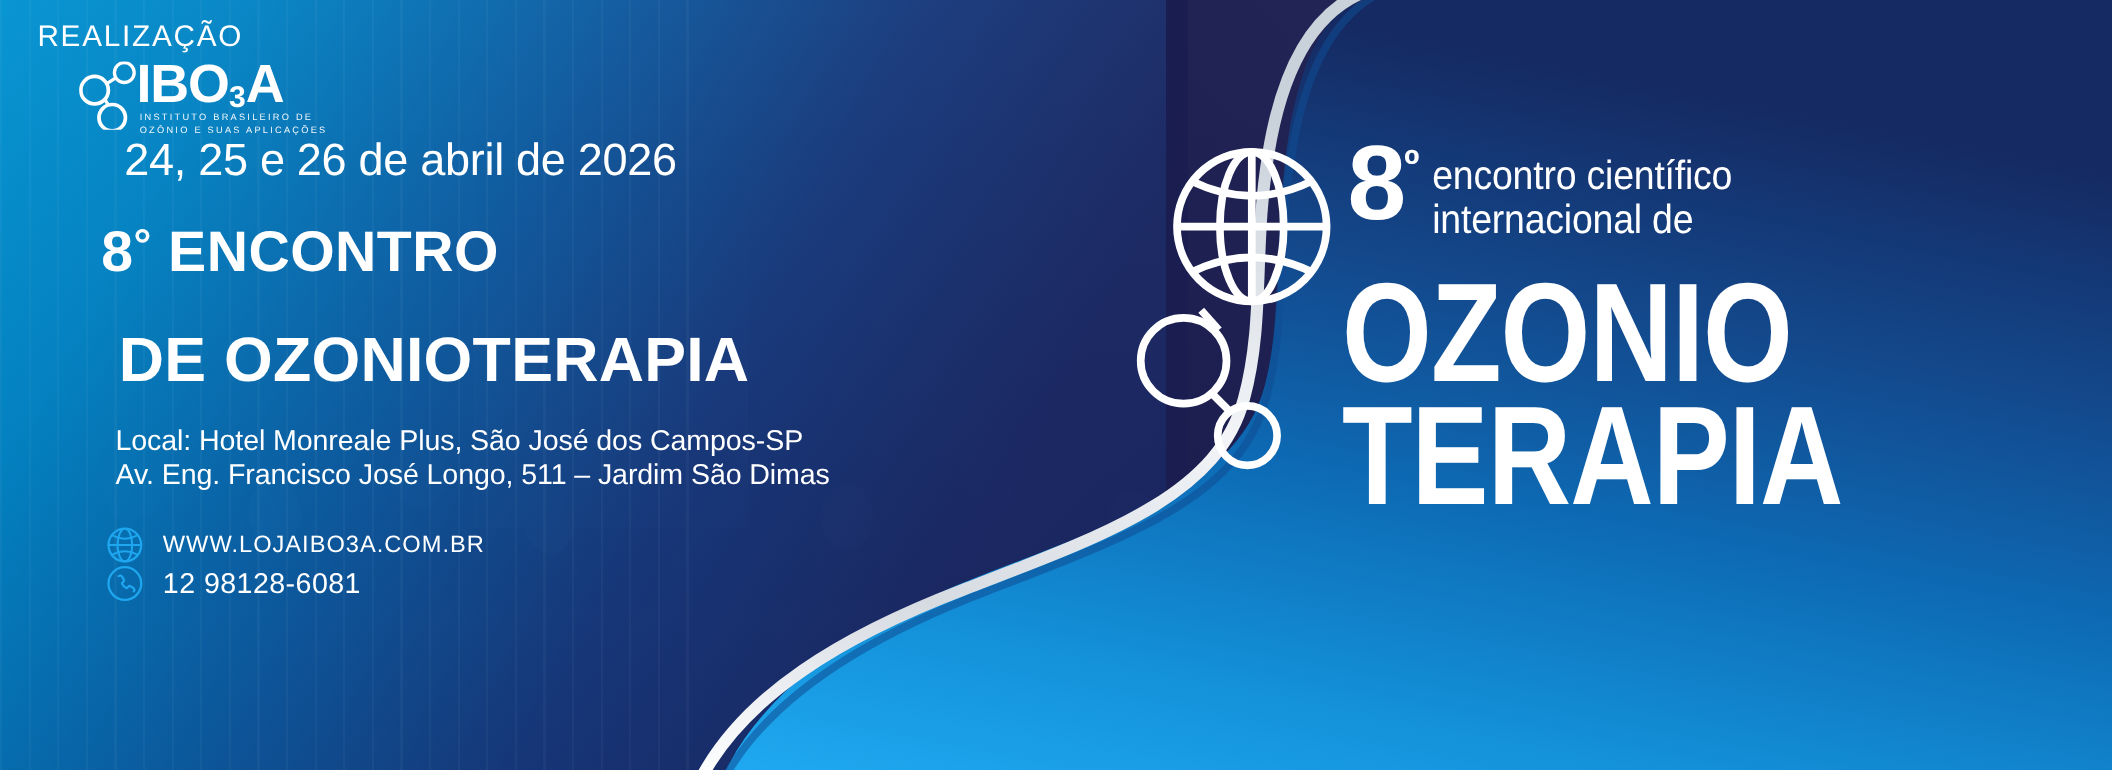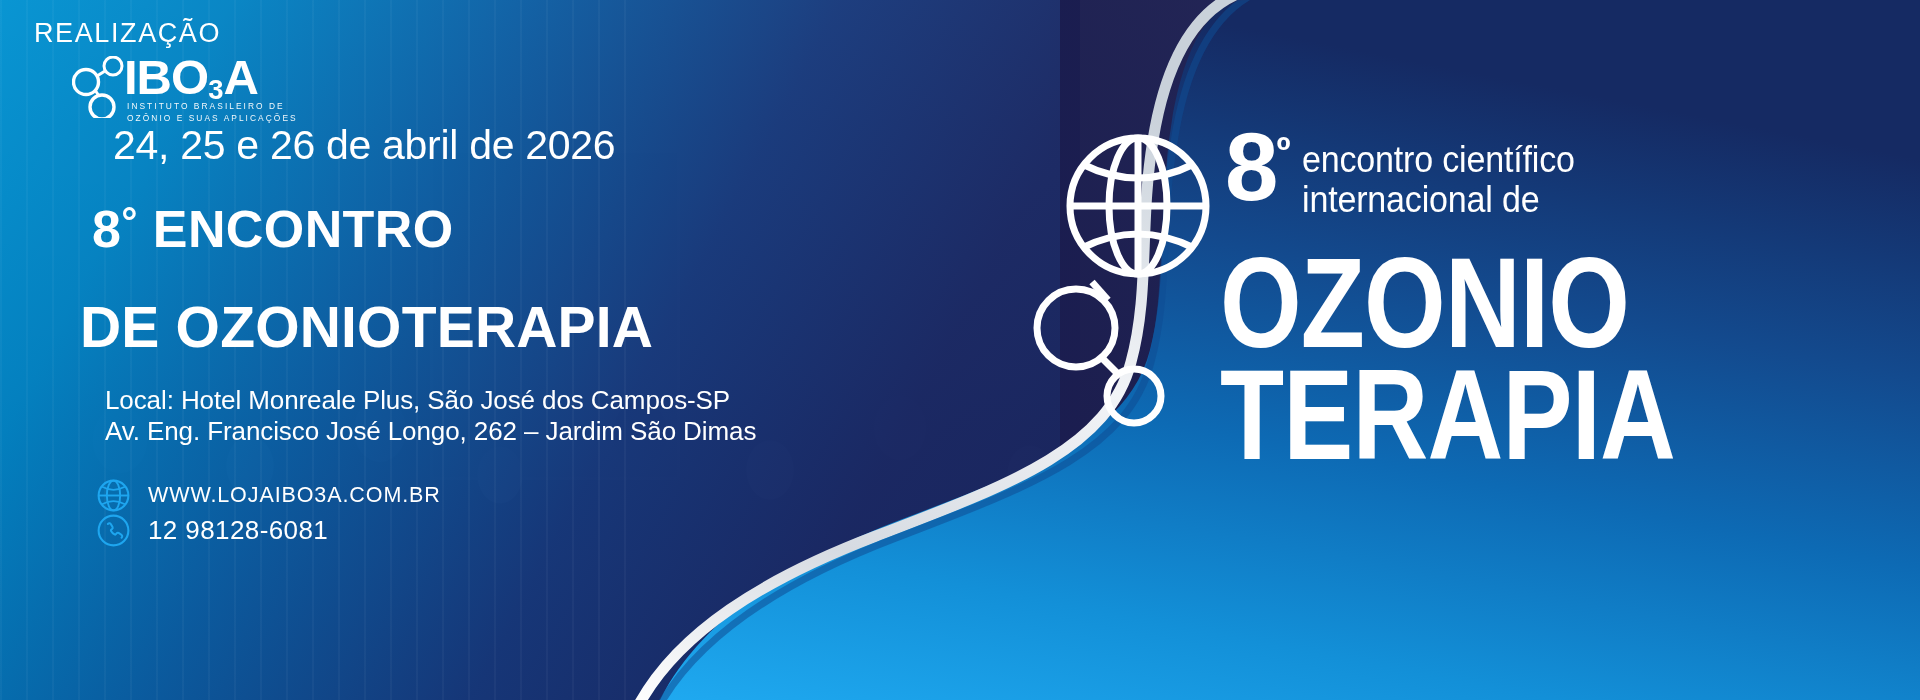--- a/index.html
+++ b/index.html
@@ -107,21 +107,21 @@
 
   .date-line{
     position:absolute;left:92px;top:122px;
     font-size:41px;font-weight:400;color:#ffffff;letter-spacing:-.3px;margin-left:21px;
   }
 
   .h-line{position:absolute;font-weight:800;line-height:.96;letter-spacing:-.5px;}
   .h1{left:92px;top:182px;font-size:52px;color:#ffffff;letter-spacing:.4px;margin-top:21px;}
   .h1 .deg{font-size:.78em;vertical-align:.26em;}
   .h2{left:92px;top:240px;font-size:57px;color:#1ea6ef;letter-spacing:.2px;}
-  .h3{left:80px;top:300px;font-size:57px;color:#ffffff;letter-spacing:.2px;}
+  .h3{left:108px;top:300px;font-size:57px;color:#ffffff;letter-spacing:.2px;}
 
   .addr{
     position:absolute;left:105px;font-size:26px;color:#ffffff;font-weight:400;letter-spacing:-.1px;
   }
   .addr1{top:385px;}
   .addr2{top:416px;}
 
   .contact{position:absolute;left:96px;display:flex;align-items:center;gap:17px;}
   .c1{top:454px;margin-top:24px;}
   .c2{top:513px;}
@@ -223,21 +223,21 @@
     </div>
 
     <div class="date-line">24, 25 e 26 de abril de 2026</div>
 
     <div class="h-line h1"><span>8</span><span class="deg">°</span><span> ENCONTRO</span></div>
 
 
     <div class="h-line h3">DE OZONIOTERAPIA</div>
 
     <div class="addr addr1">Local: Hotel Monreale Plus, São José dos Campos-SP</div>
-    <div class="addr addr2">Av. Eng. Francisco José Longo, 262 – Jardim São Dimas</div>
+    <div class="addr addr2">Av. Eng. Francisco José Longo, 511 – Jardim São Dimas</div>
 
     <div class="contact c1">
       <svg class="ic" viewBox="0 0 40 40">
         <circle cx="20" cy="20" r="17" fill="none" stroke="#1ea6ef" stroke-width="2.4"></circle>
         <ellipse cx="20" cy="20" rx="7.6" ry="17" fill="none" stroke="#1ea6ef" stroke-width="2.2"></ellipse>
         <line x1="3" y1="20" x2="37" y2="20" stroke="#1ea6ef" stroke-width="2.2"></line>
         <path d="M7 10 Q20 17 33 10" fill="none" stroke="#1ea6ef" stroke-width="2.1"></path>
         <path d="M7 30 Q20 23 33 30" fill="none" stroke="#1ea6ef" stroke-width="2.1"></path>
       </svg>
       <span class="txt">WWW.LOJAIBO3A.COM.BR</span>

